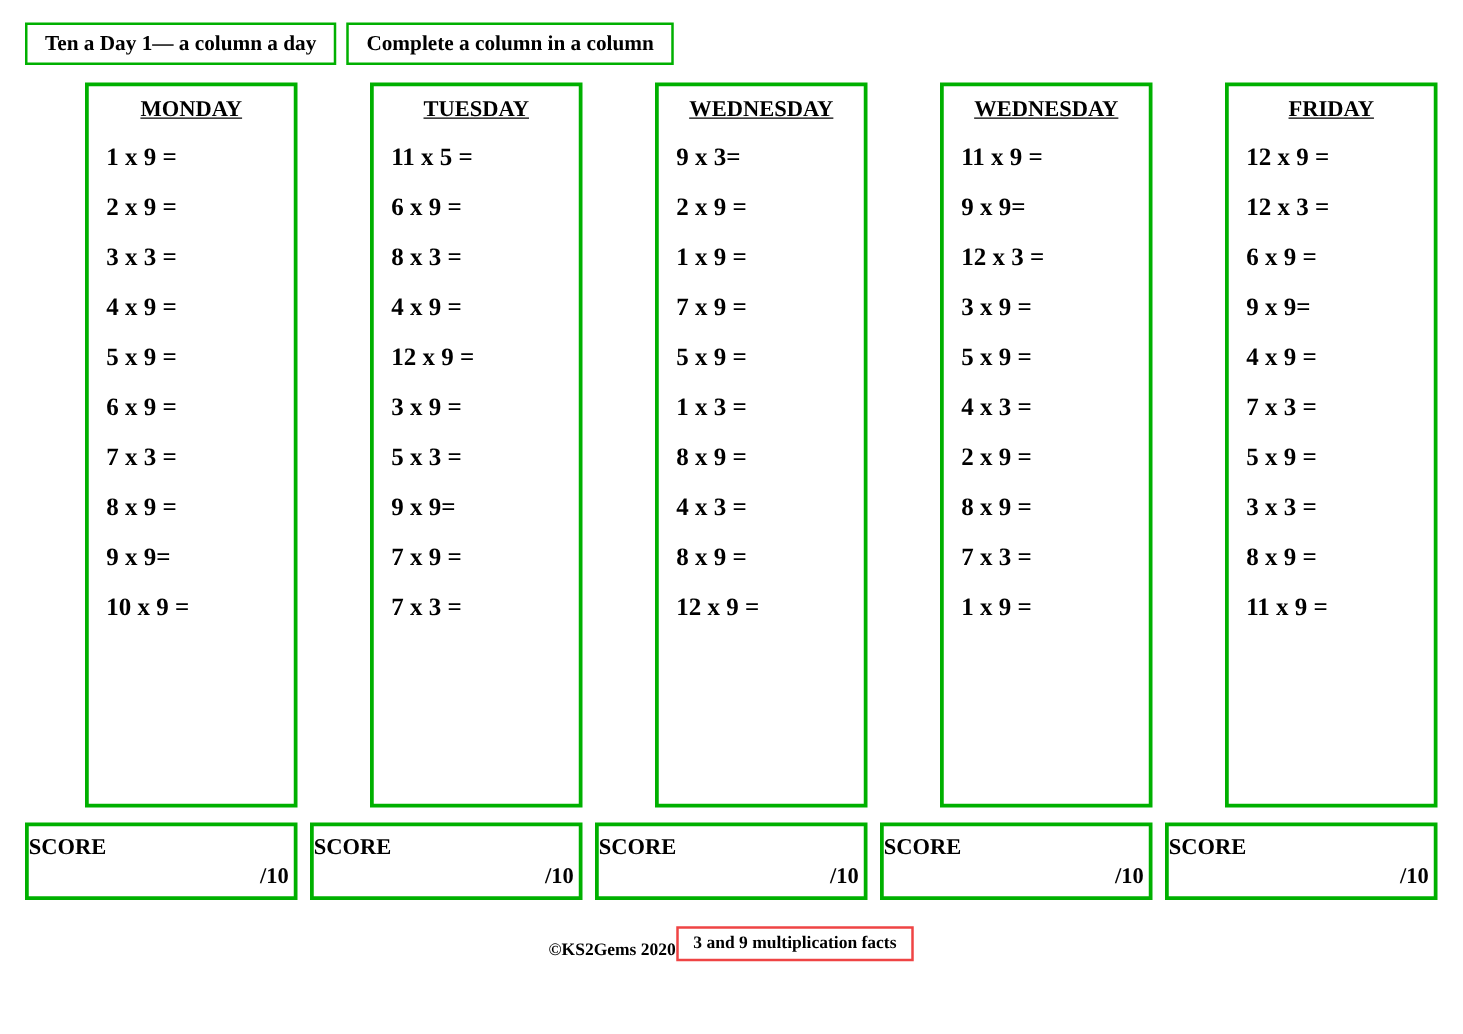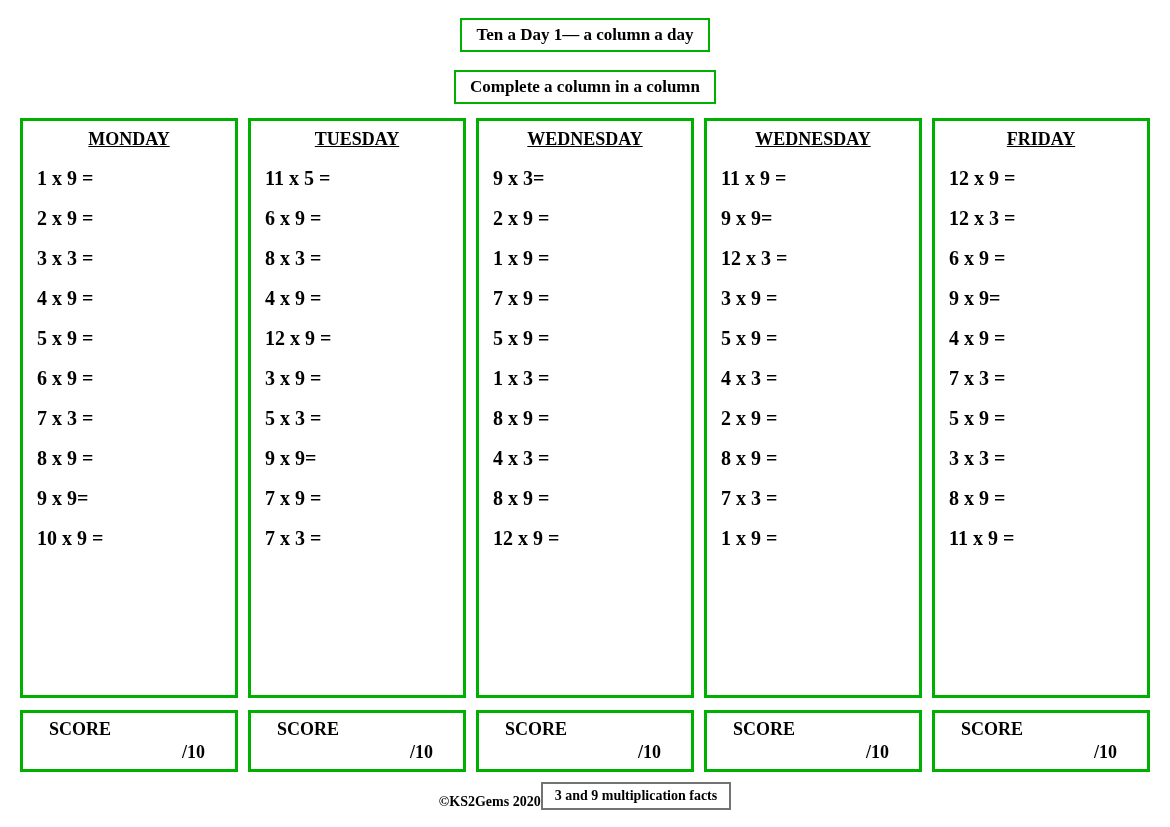--- a/index.html
+++ b/index.html
@@ -9,23 +9,22 @@
       background: #fff;
       font-family: 'Comic Sans MS', 'Chalkboard SE', cursive;
       padding: 18px 20px 10px 20px;
       overflow: hidden;
     }
 
     
     .header-row {
       display: flex;
       align-items: center;
-      gap: 18px;
+      gap: 8px;
       margin-bottom: 14px;
-      flex-direction: column;
     }
     .header-box {
       border: 2.5px solid #00b000;
       padding: 5px 14px;
       font-size: 17px;
       font-weight: bold;
       white-space: nowrap;
     }
     .header-box.wide {
       flex: 0 0 auto;
@@ -40,20 +39,21 @@
     .main-grid {
       display: flex;
       gap: 10px;
       margin-bottom: 12px;
     }
     .day-col {
       flex: 1;
       border: 3px solid #00b000;
       padding: 8px 10px 6px 10px;
       min-height: 580px;
+      margin-left: 48px;
     }
     .day-header {
       text-align: center;
       font-size: 18px;
       font-weight: bold;
       text-decoration: underline;
       margin-bottom: 8px;
     }
     .fact-item {
       font-size: 20px;
@@ -64,21 +64,21 @@
 
     
     .score-row {
       display: flex;
       gap: 10px;
       margin-bottom: 10px;
     }
     .score-box {
       flex: 1;
       border: 3px solid #00b000;
-      padding: 6px 26px;
+      padding: 6px 0;
       min-height: 62px;
       display: flex;
       flex-direction: column;
       justify-content: space-between;
     }
     .score-label {
       font-size: 18px;
       font-weight: bold;
     }
     .score-value {
@@ -92,24 +92,25 @@
     .footer-row {
       display: flex;
       justify-content: center;
       align-items: flex-end;
     }
     .copyright {
       font-size: 14px;
       font-weight: bold;
     }
     .facts-label-box {
-      border: 2px solid #737373;
+      border: 2px solid #ef4444;
       padding: 4px 12px;
       font-size: 14px;
       font-weight: bold;
+      margin-top: 11px;
     }
   </style>
 </head>
 <body>
 
 <div class="header-row">
   <div class="header-box wide">
     <span>Ten a Day 1— a column a day</span>
   </div>
   <div class="header-box wide">

